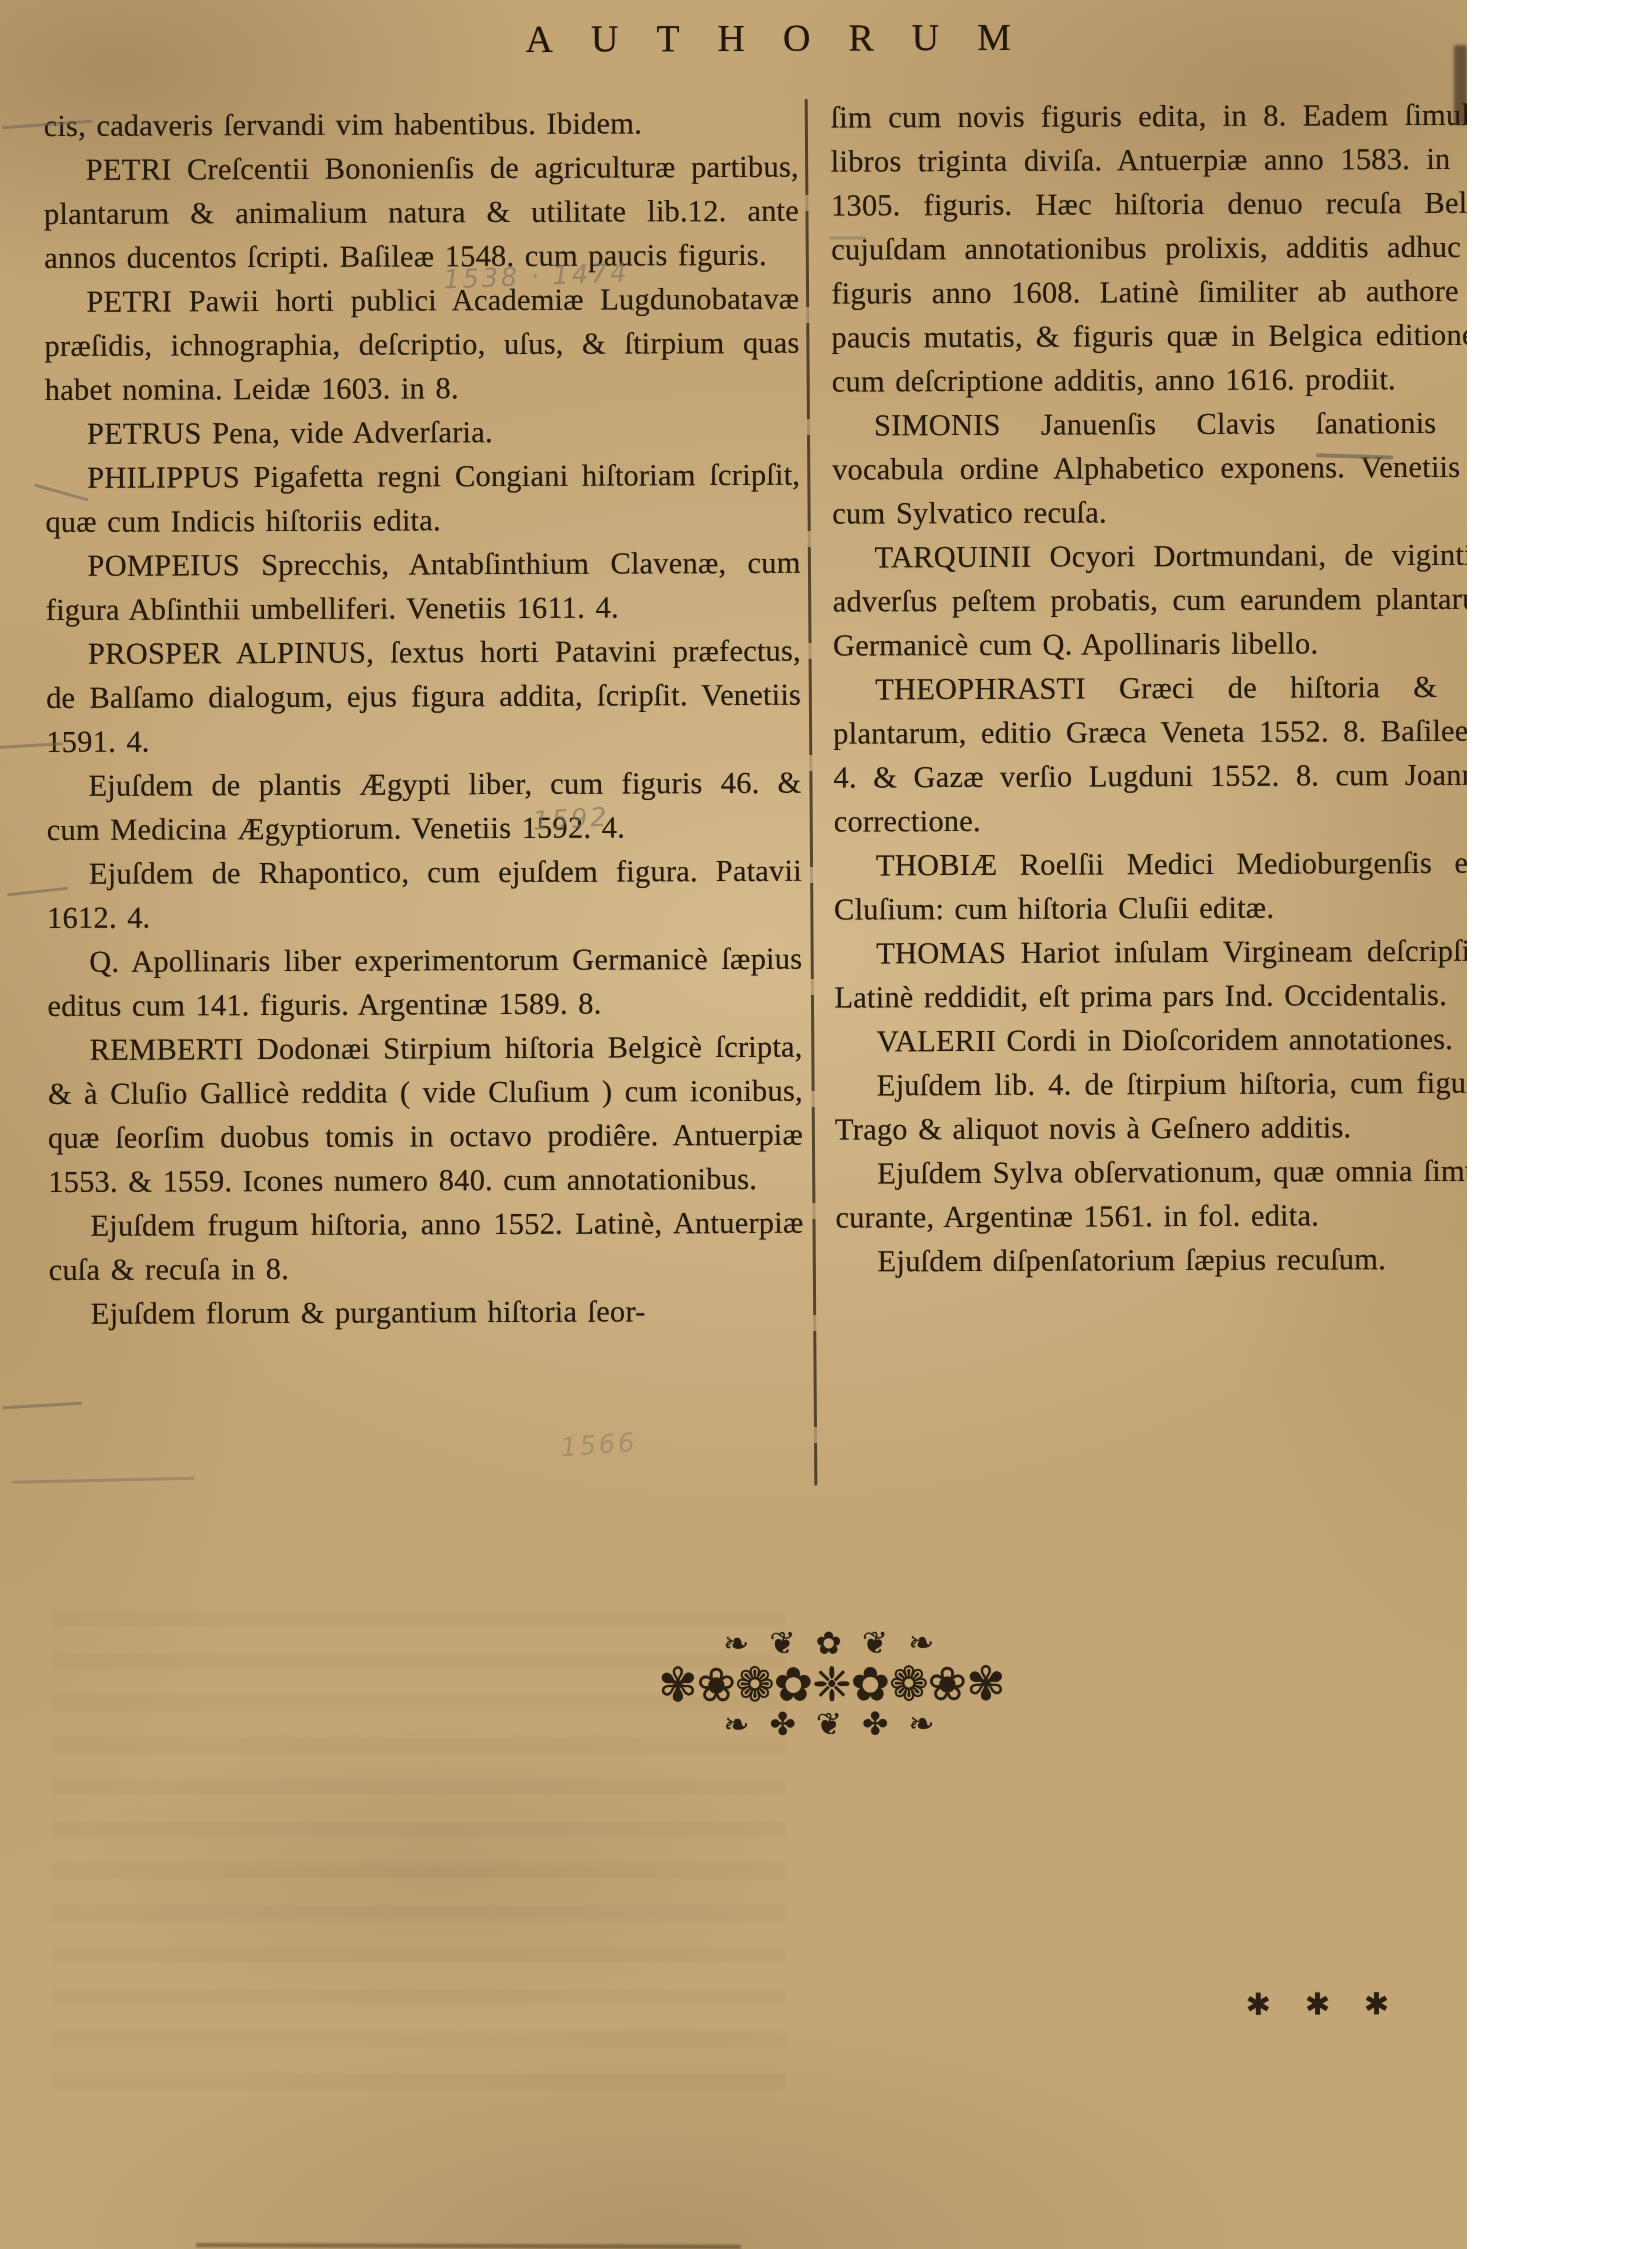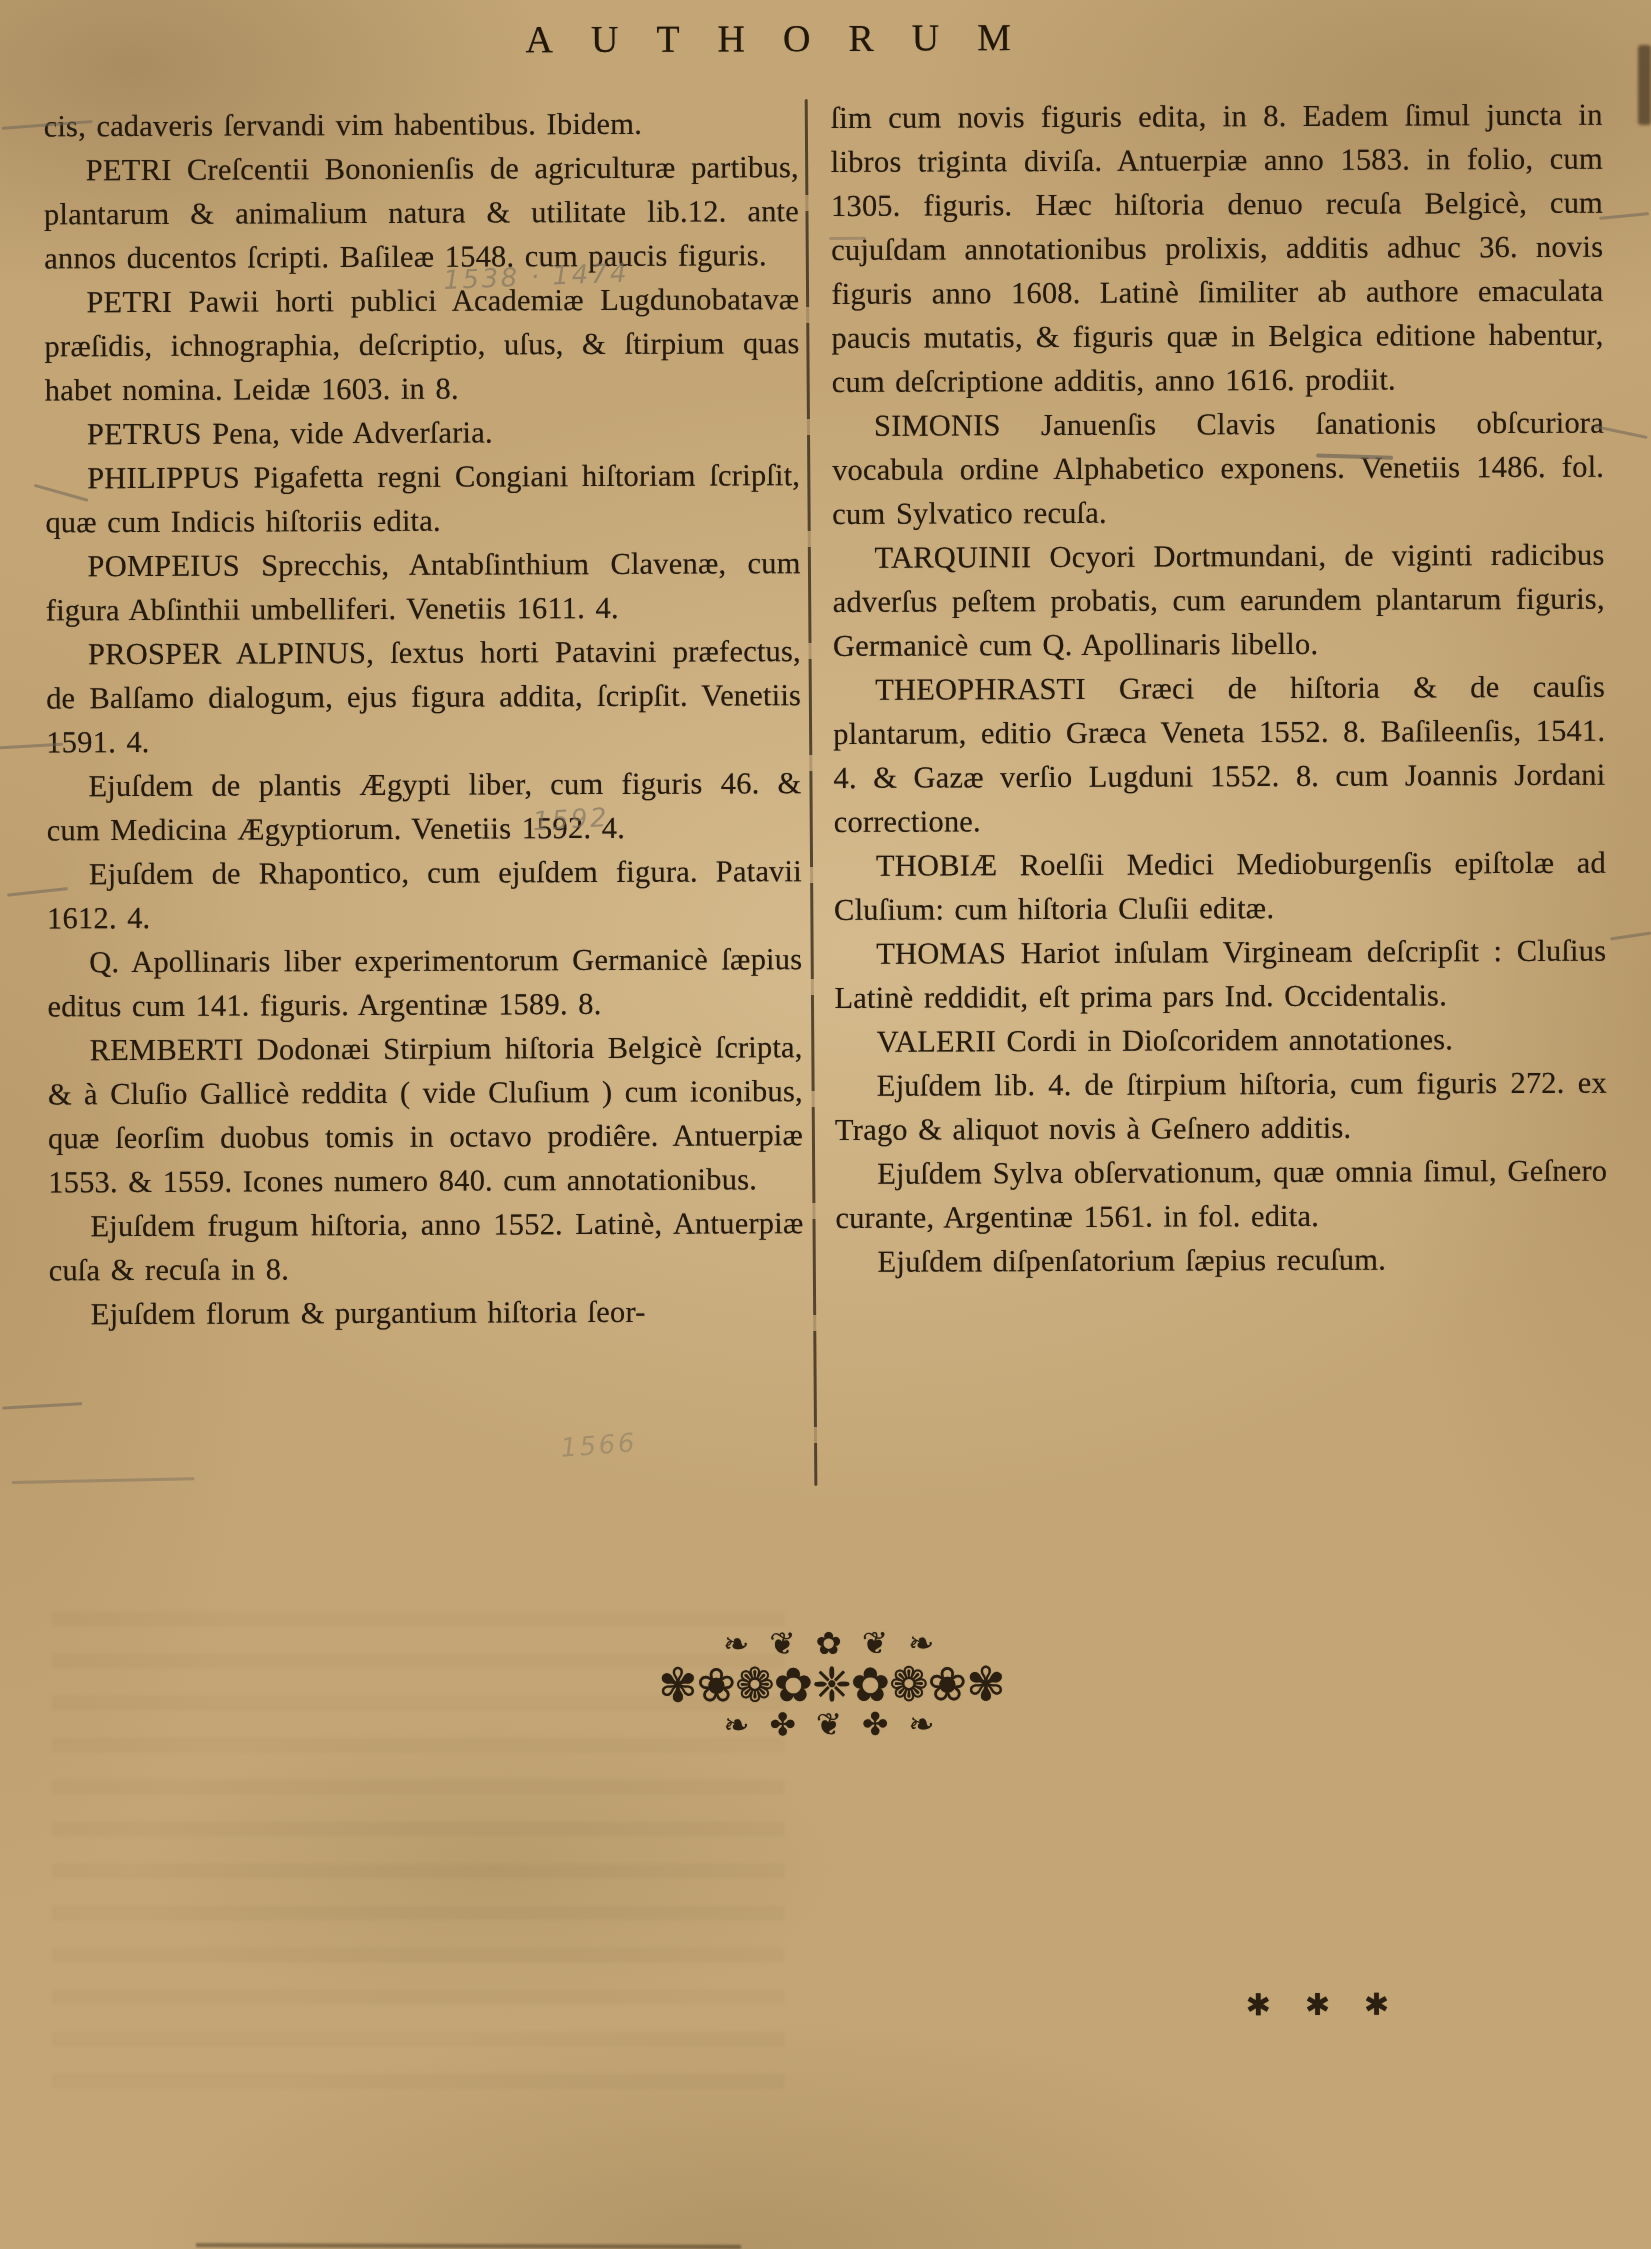--- a/index.html
+++ b/index.html
@@ -1,18 +1,18 @@
 <!DOCTYPE html>
 <html style="font-size:14px"><head>
 <meta charset="utf-8">
 <style>
   html,body{margin:0;padding:0;}
   #page{
     position:relative;
-    width:1651px;height:2250px;
+    width:1467px;height:2250px;
     overflow:hidden;
     background-color:#c4a676;
     background-image:
       radial-gradient(ellipse 1133px 784px at 52% 42%, rgba(255,238,200,.28), rgba(255,238,200,0) 72%),
       radial-gradient(ellipse 784px 366px at 88% 4%, rgba(108,80,44,.25), rgba(108,80,44,0) 70%),
       radial-gradient(ellipse 610px 331px at 8% 3%, rgba(100,74,40,.28), rgba(100,74,40,0) 70%),
       radial-gradient(ellipse 366px 959px at 100% 45%, rgba(130,98,55,.20), rgba(130,98,55,0) 75%),
       radial-gradient(ellipse 366px 959px at 0% 55%, rgba(125,94,52,.16), rgba(125,94,52,0) 75%),
       radial-gradient(ellipse 871px 331px at 45% 100%, rgba(112,84,46,.22), rgba(112,84,46,0) 72%),
       radial-gradient(ellipse 523px 227px at 30% 83%, rgba(115,88,48,.14), rgba(115,88,48,0) 70%);

